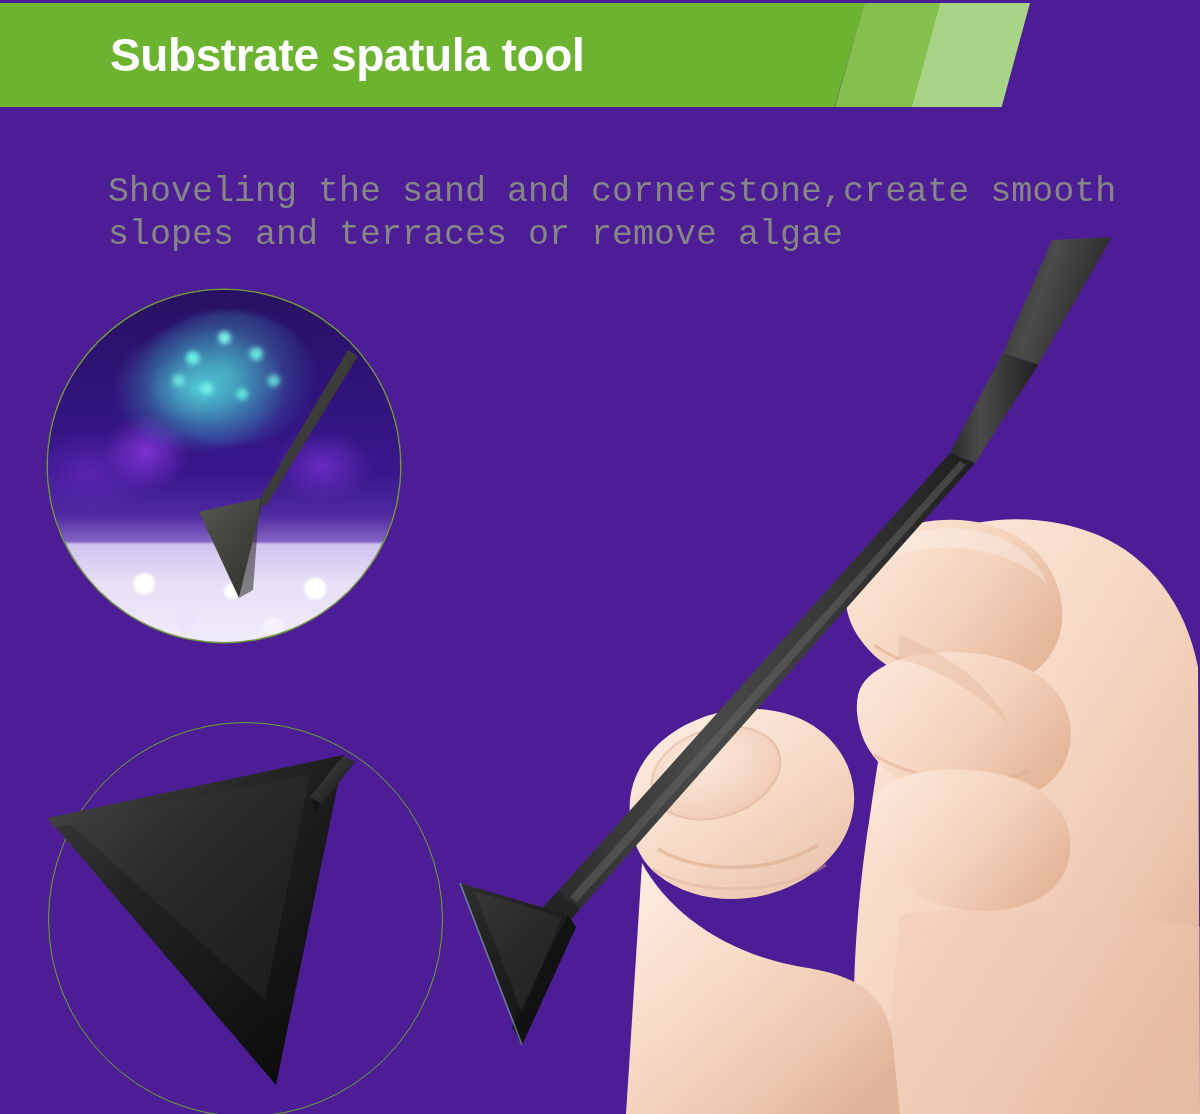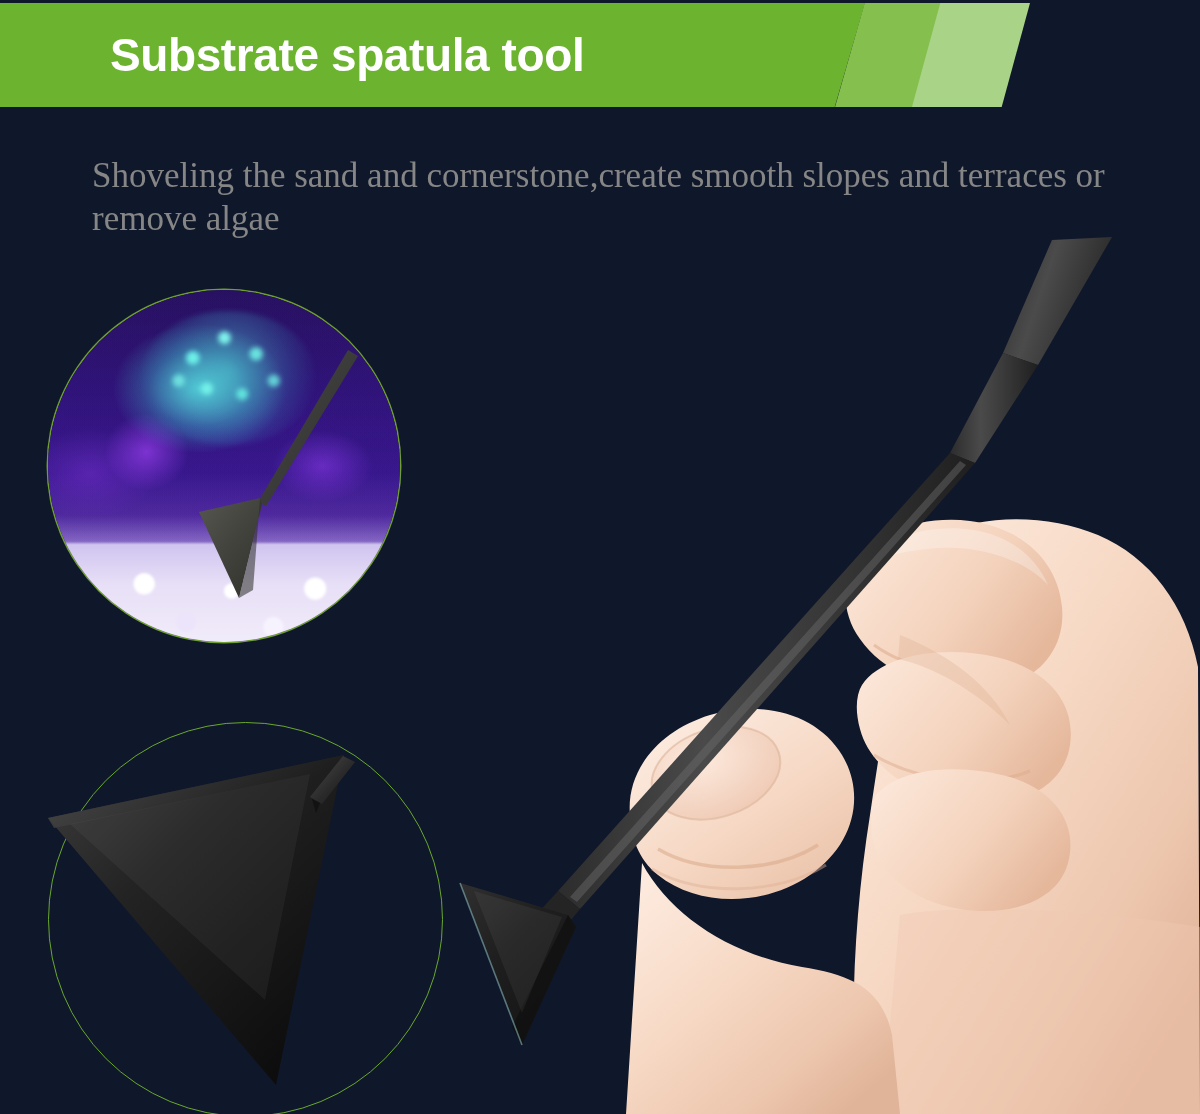--- a/index.html
+++ b/index.html
@@ -8,21 +8,21 @@
     padding: 0;
     background: #ffffff;
   }
   body {
     font-family: "Liberation Sans", sans-serif;
   }
   #page {
     position: relative;
     width: 1200px;
     height: 1114px;
-    background: #0f172a;
+    background: #4c1d95;
     overflow: hidden;
   }
 
   
   .banner {
     position: absolute;
     left: 0;
     top: 3px;
     width: 1010px;
     height: 104px;
@@ -64,26 +64,26 @@
     font-family: "Liberation Sans", sans-serif;
     z-index: 5;
   }
 
   
   .subtitle {
     position: absolute;
     left: 92px;
     top: 155px;
     width: 1030px;
-    margin: 0;
+    margin: 16px;
     color: #868686;
     font-size: 35px;
     line-height: 1.22;
     font-weight: normal;
-    font-family: Liberation Serif, serif;
+    font-family: Liberation Mono, monospace;
   }
 
   
   .circle-aquarium {
     position: absolute;
     left: 48px;
     top: 290px;
     width: 352px;
     height: 352px;
     border-radius: 50%;

